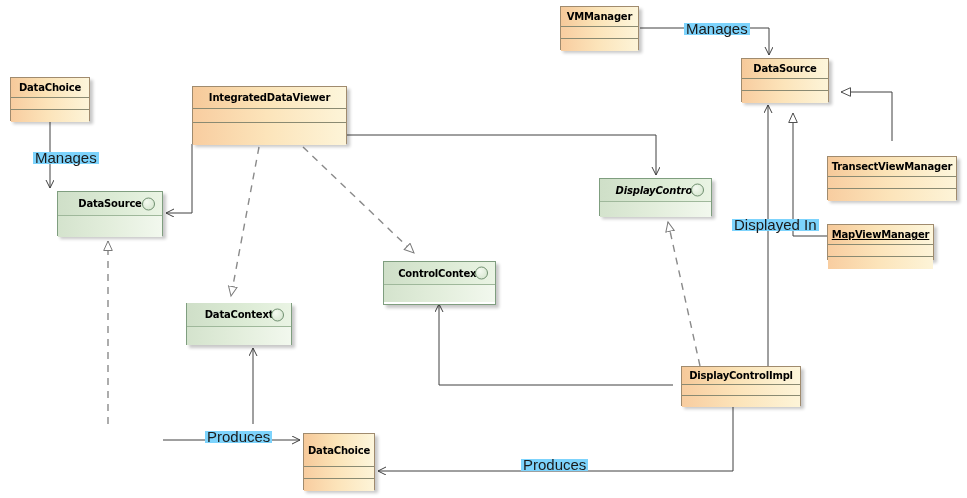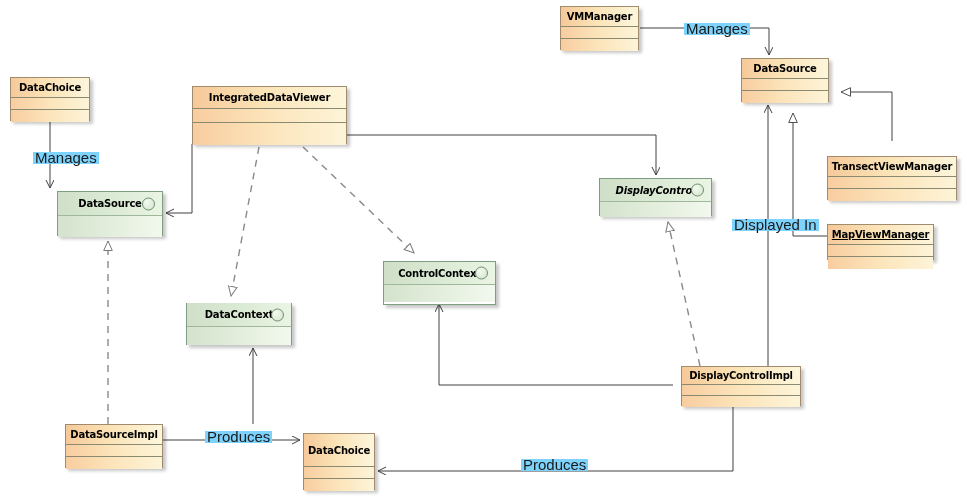--- a/index.html
+++ b/index.html
@@ -200,25 +200,20 @@
       <div class="row op last" style="height: 15px; flex: 0 0 15px;"></div>
     </div>
     <div class="uml-box iface" style="left: 383px; top: 261px; width: 113px; height: 44px;">
       <div class="row title" style="height: 23px; flex: 0 0 23px;">ControlContext<span class="iface-marker"></span></div>
       <div class="row op last" style="height: 17px; flex: 0 0 17px;"></div>
     </div>
     <div class="uml-box iface" style="left: 186px; top: 303px; width: 106px; height: 42px; justify-content: center;">
       <div class="row title" style="height: 24px; flex: 0 0 24px;">DataContext<span class="iface-marker"></span></div>
       <div class="row op last" style="height: 18px; flex: 0 0 18px;"></div>
     </div>
-    <div class="uml-box cls" style="left: 65px; top: 424px; width: 98px; height: 44px;">
-      <div class="row title" style="height: 20px; flex: 0 0 20px;">DataSourceImpl</div>
-      <div class="row attr" style="height: 12px; flex: 0 0 12px;"></div>
-      <div class="row op last" style="height: 12px; flex: 0 0 12px;"></div>
-    </div>
     <div class="uml-box cls" style="left: 303px; top: 433px; width: 72px; height: 57px;">
       <div class="row title" style="height: 33px; flex: 0 0 33px;">DataChoice</div>
       <div class="row attr" style="height: 12px; flex: 0 0 12px;"></div>
       <div class="row op last" style="height: 12px; flex: 0 0 12px;"></div>
     </div>
     <div class="uml-box cls" style="left: 673px; top: 366px; width: 120px; height: 40px; margin-left: 8px;">
       <div class="row title" style="height: 18px; flex: 0 0 18px;">DisplayControlImpl</div>
       <div class="row attr" style="height: 11px; flex: 0 0 11px;"></div>
       <div class="row op last" style="height: 11px; flex: 0 0 11px;"></div>
     </div>

